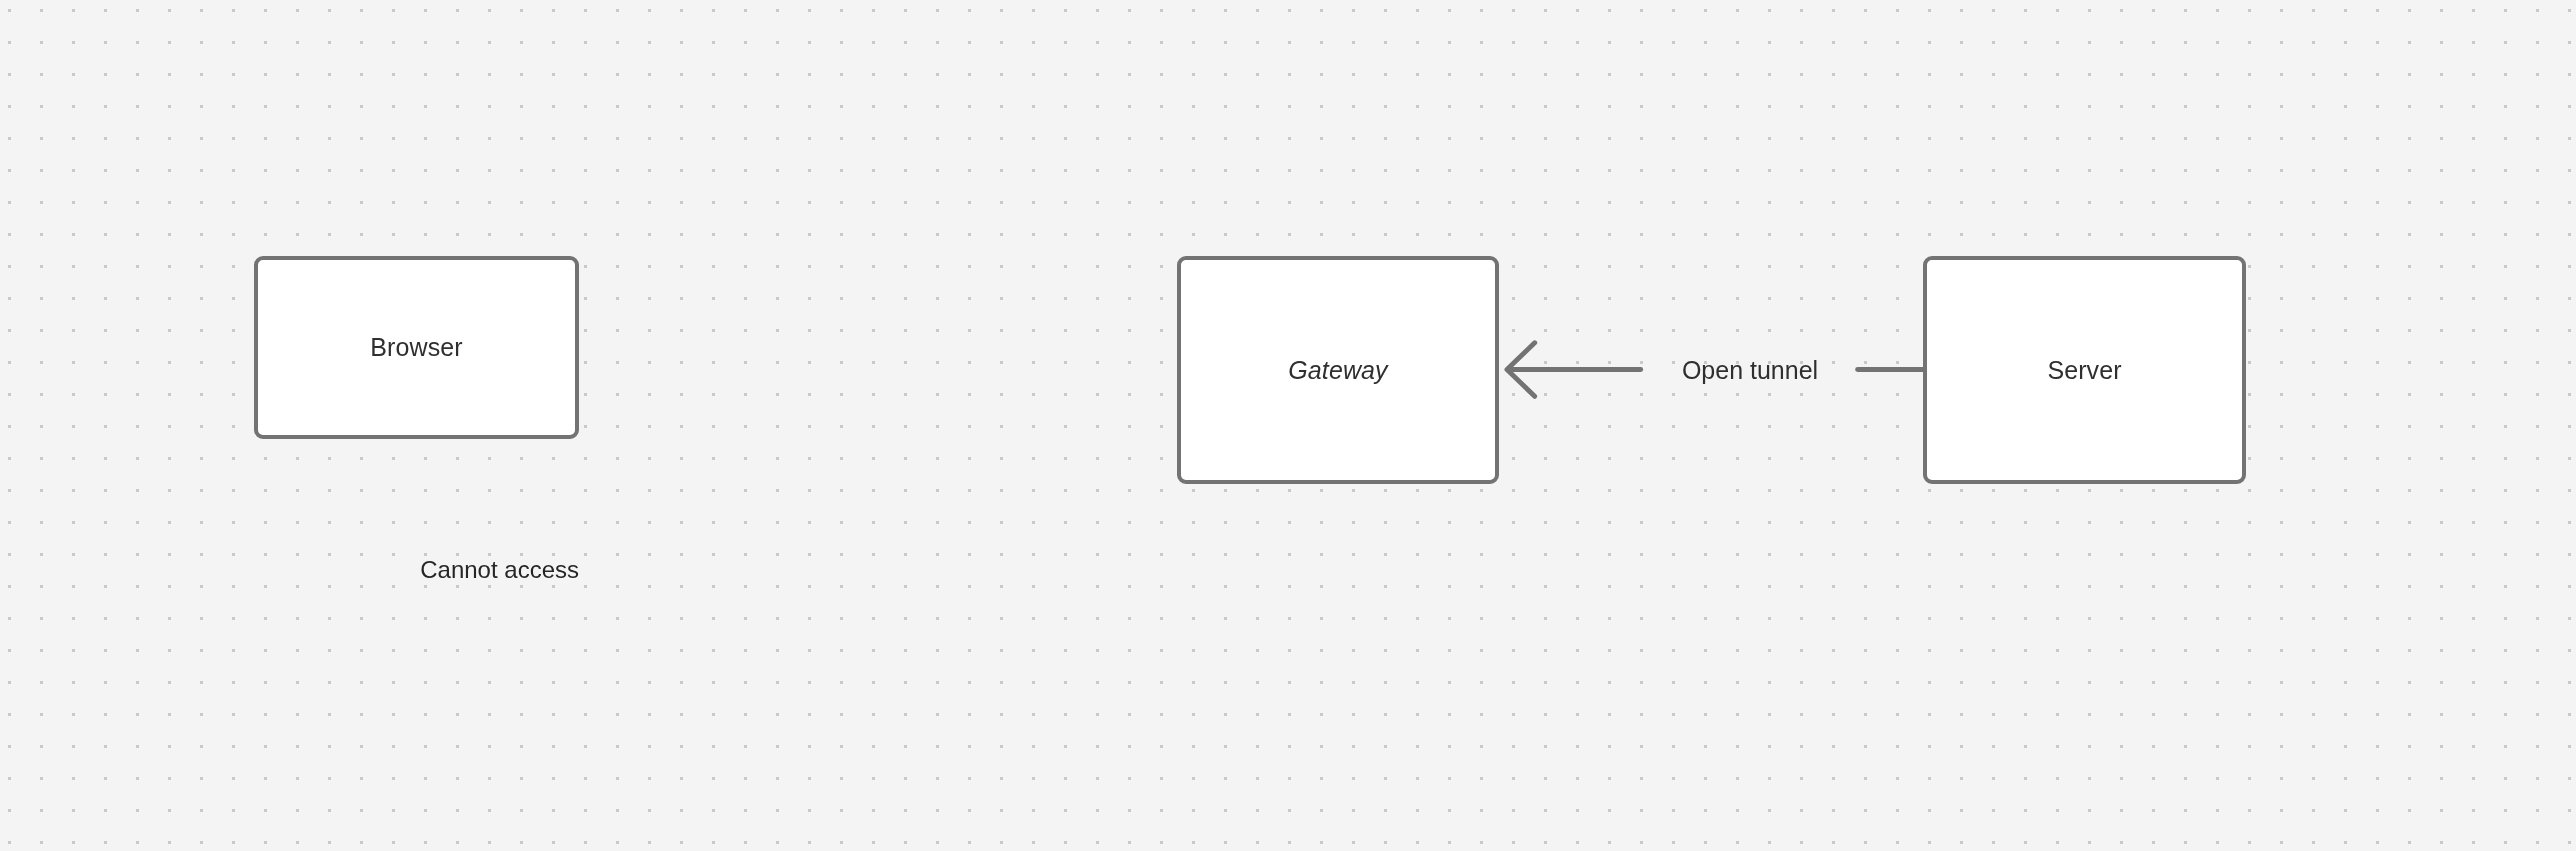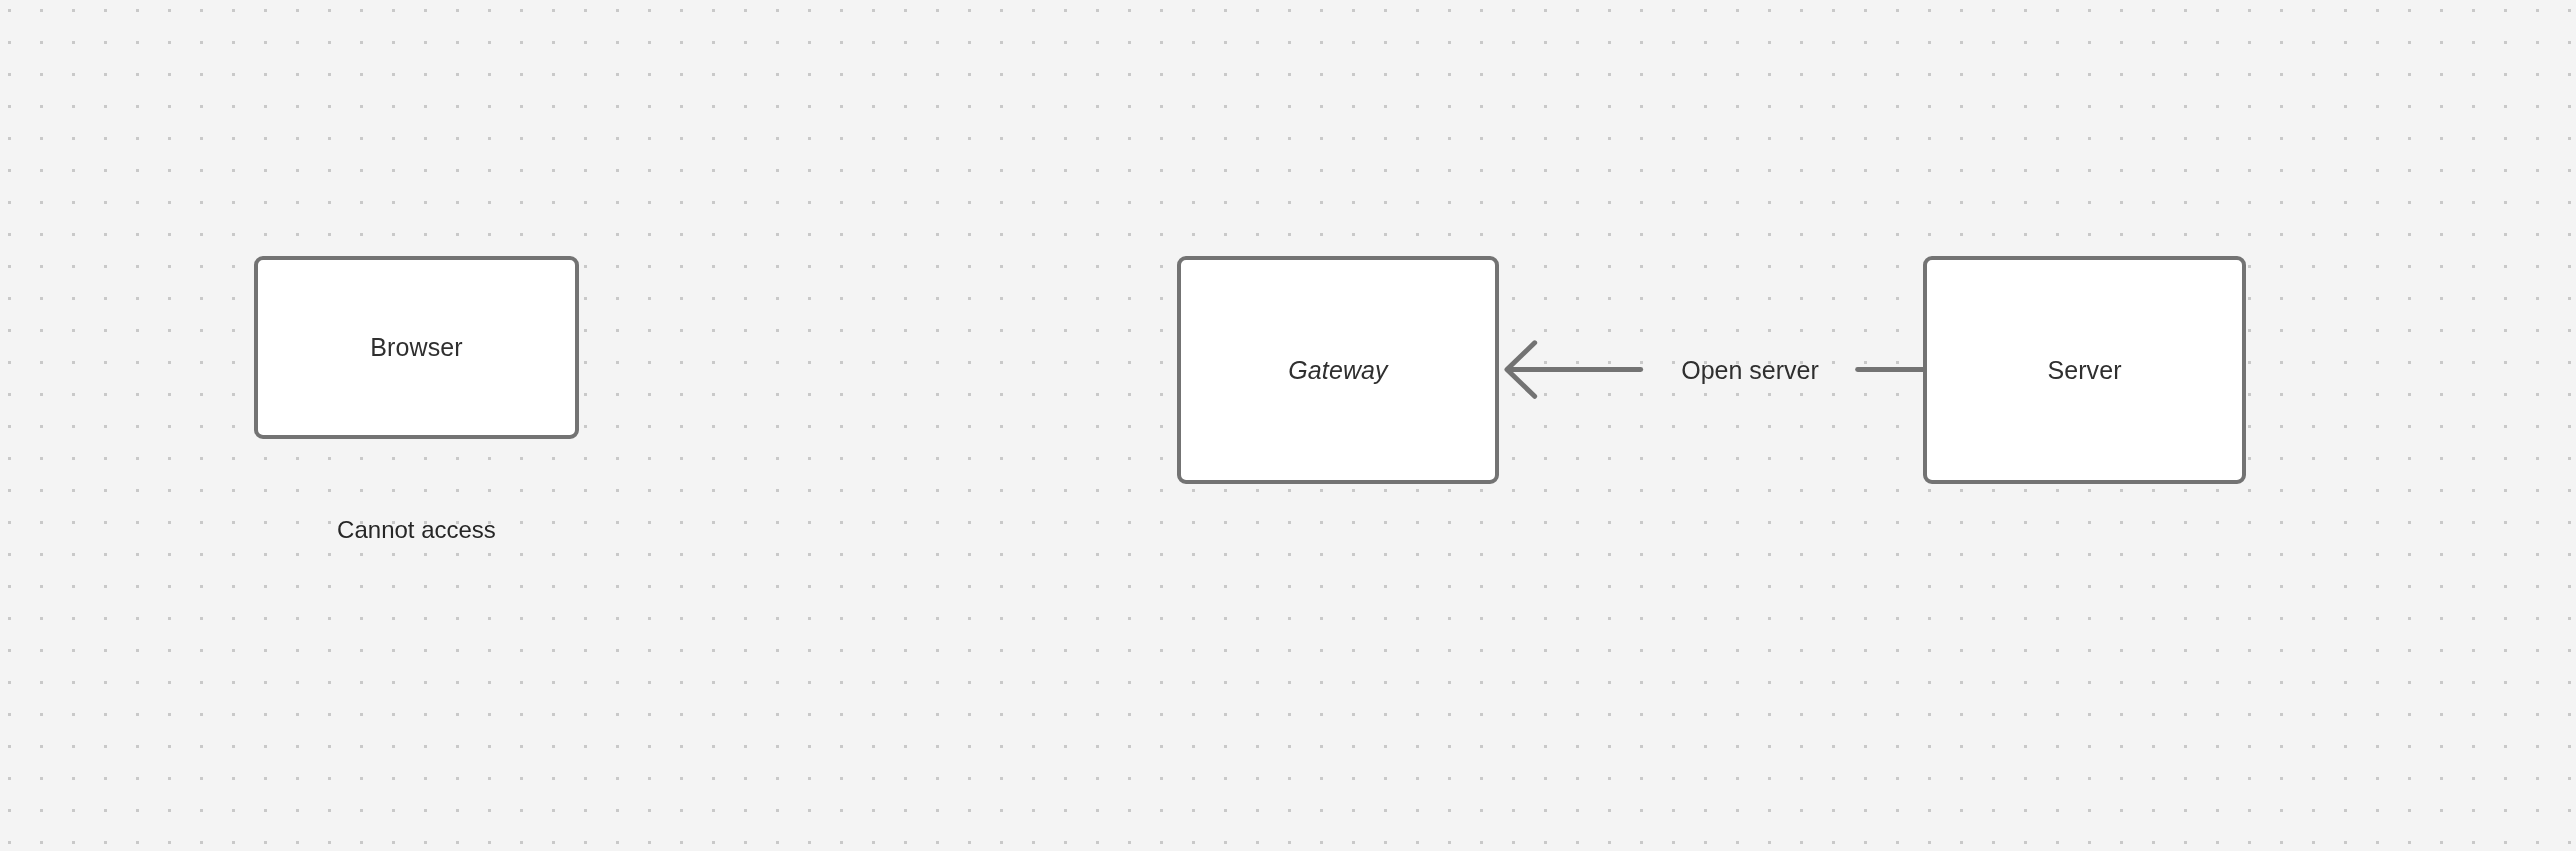--- a/index.html
+++ b/index.html
@@ -44,25 +44,26 @@
     white-space: nowrap;
   }
 
   #node-browser { left: 254px;  top: 256px; width: 325px; height: 183px; }
   #node-gateway { left: 1177px; top: 256px; width: 322px; height: 228px; font-style: italic; }
   #node-server  { left: 1923px; top: 256px; width: 323px; height: 228px; }
 
   
   .node-caption {
     position: absolute;
-    text-align: center;
+    text-align: right;
     font-size: 24px;
     line-height: 1.22;
     color: #262626;
     white-space: nowrap;
+    margin-top: 40px;
   }
 
   #caption-browser {
     left: 254px;
     top: 515px;
     width: 325px;
   }
 
   
   .edge {
@@ -108,21 +109,21 @@
 <body>
 
 <div id="canvas">
 
   <svg class="edge" viewBox="0 0 2600 859" width="2576" height="851" xmlns="http://www.w3.org/2000/svg">
     <path class="edge-head" d="M 1549 346 L 1521 373 L 1549 400"></path>
     <line class="edge-line" x1="1524" y1="373" x2="1656" y2="373"></line>
     <line class="edge-line" x1="1875" y1="373" x2="2006" y2="373"></line>
   </svg>
 
-  <div class="edge-label" id="edge-label-tunnel">Open server</div>
+  <div class="edge-label" id="edge-label-tunnel">Open tunnel</div>
 
   <div class="node" id="node-browser">
     <span class="node-label">Browser</span>
   </div>
 
   <div class="node-caption" id="caption-browser">
     <div>Cannot access</div>
   </div>
 
   <div class="node" id="node-gateway">

